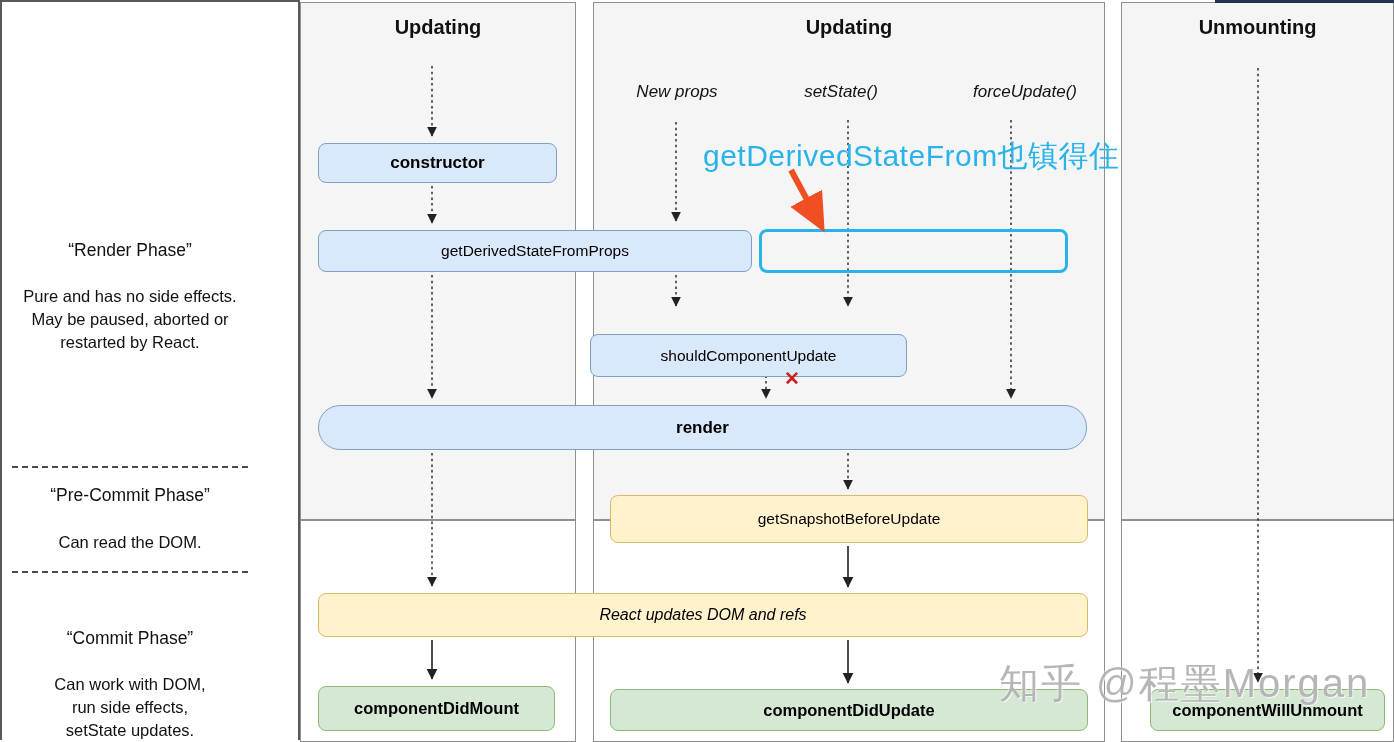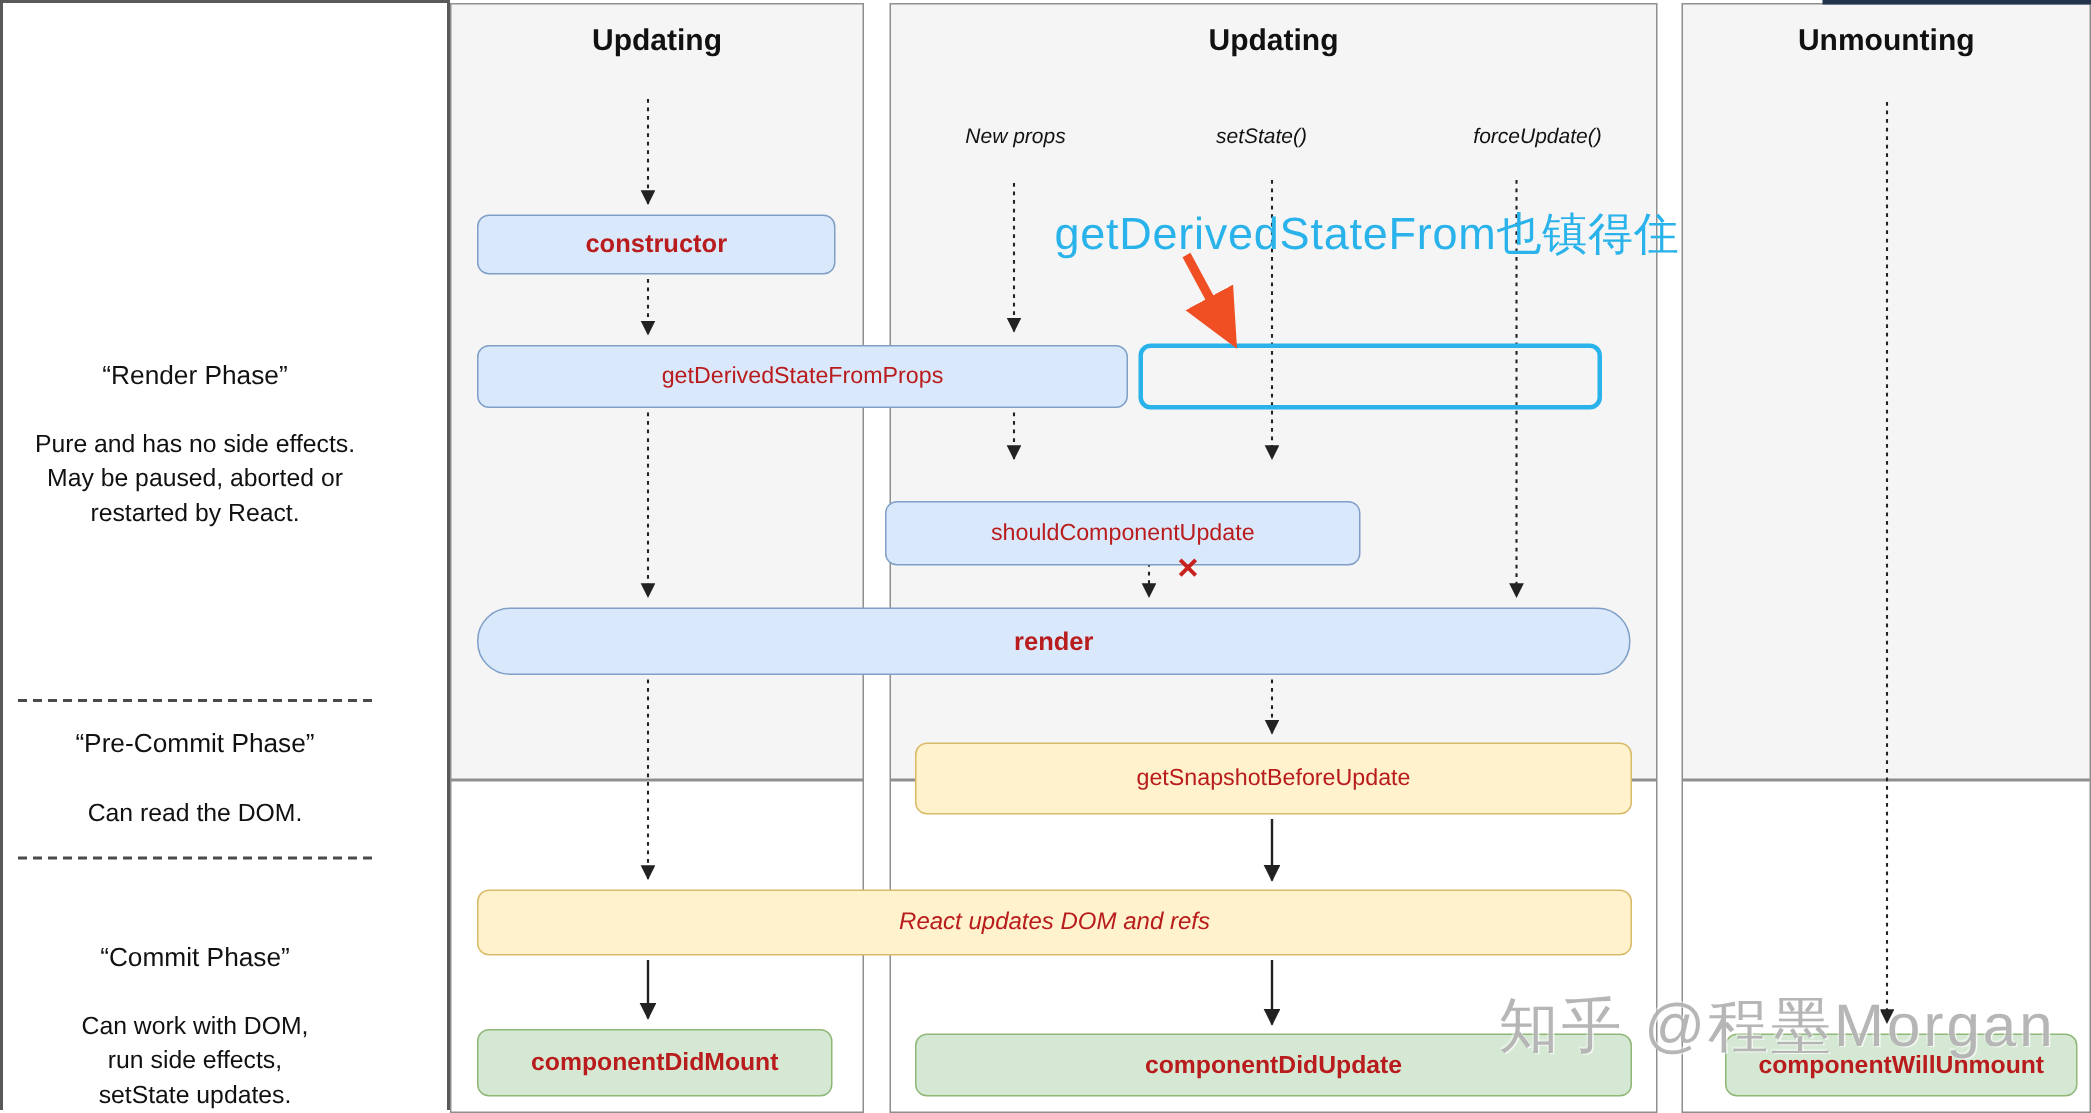--- a/index.html
+++ b/index.html
@@ -21,27 +21,27 @@
     text-align:center;padding-top:13px;font-size:20px;font-weight:bold;color:#111;
   }
   
   .lp-text{position:absolute;left:4px;width:252px;text-align:center;color:#111;z-index:1;}
   .lp-title{font-size:17.5px;font-weight:normal;}
   .lp-body{font-size:16.5px;line-height:23px;}
   .lp-divider{position:absolute;left:12px;width:236px;border-top:2px dashed #4a4a4a;height:0;z-index:1;}
   
   .trigger{
     position:absolute;top:82px;transform:translateX(-50%);
-    font-style:italic;font-size:14px;color:#111;white-space:nowrap;z-index:2;
+    font-style:italic;font-size:17px;color:#111;white-space:nowrap;z-index:2;
   }
   
   .node{
     position:absolute;box-sizing:border-box;border-radius:8px;
     display:flex;align-items:center;justify-content:center;
-    font-size:15.5px;color:#b91c1c;z-index:2;white-space:nowrap;
+    font-size:15.5px;color:#000000;z-index:2;white-space:nowrap;
   }
   .node.blue  {background:#dae8fc;border:1px solid #7f9fc7;}
   .node.yellow{background:#fff2cc;border:1px solid #d9bb67;}
   .node.green {background:#d5e8d4;border:1px solid #8fb877;}
   .node.bold{font-weight:bold;font-size:16.5px;}
   .node.big-bold{font-weight:bold;font-size:17px;}
   .node.italic{font-style:italic;font-size:16px;}
   #annotation-target{
     position:absolute;box-sizing:border-box;z-index:3;
     border:3px solid #29b3ea;border-radius:8px;background:transparent;

